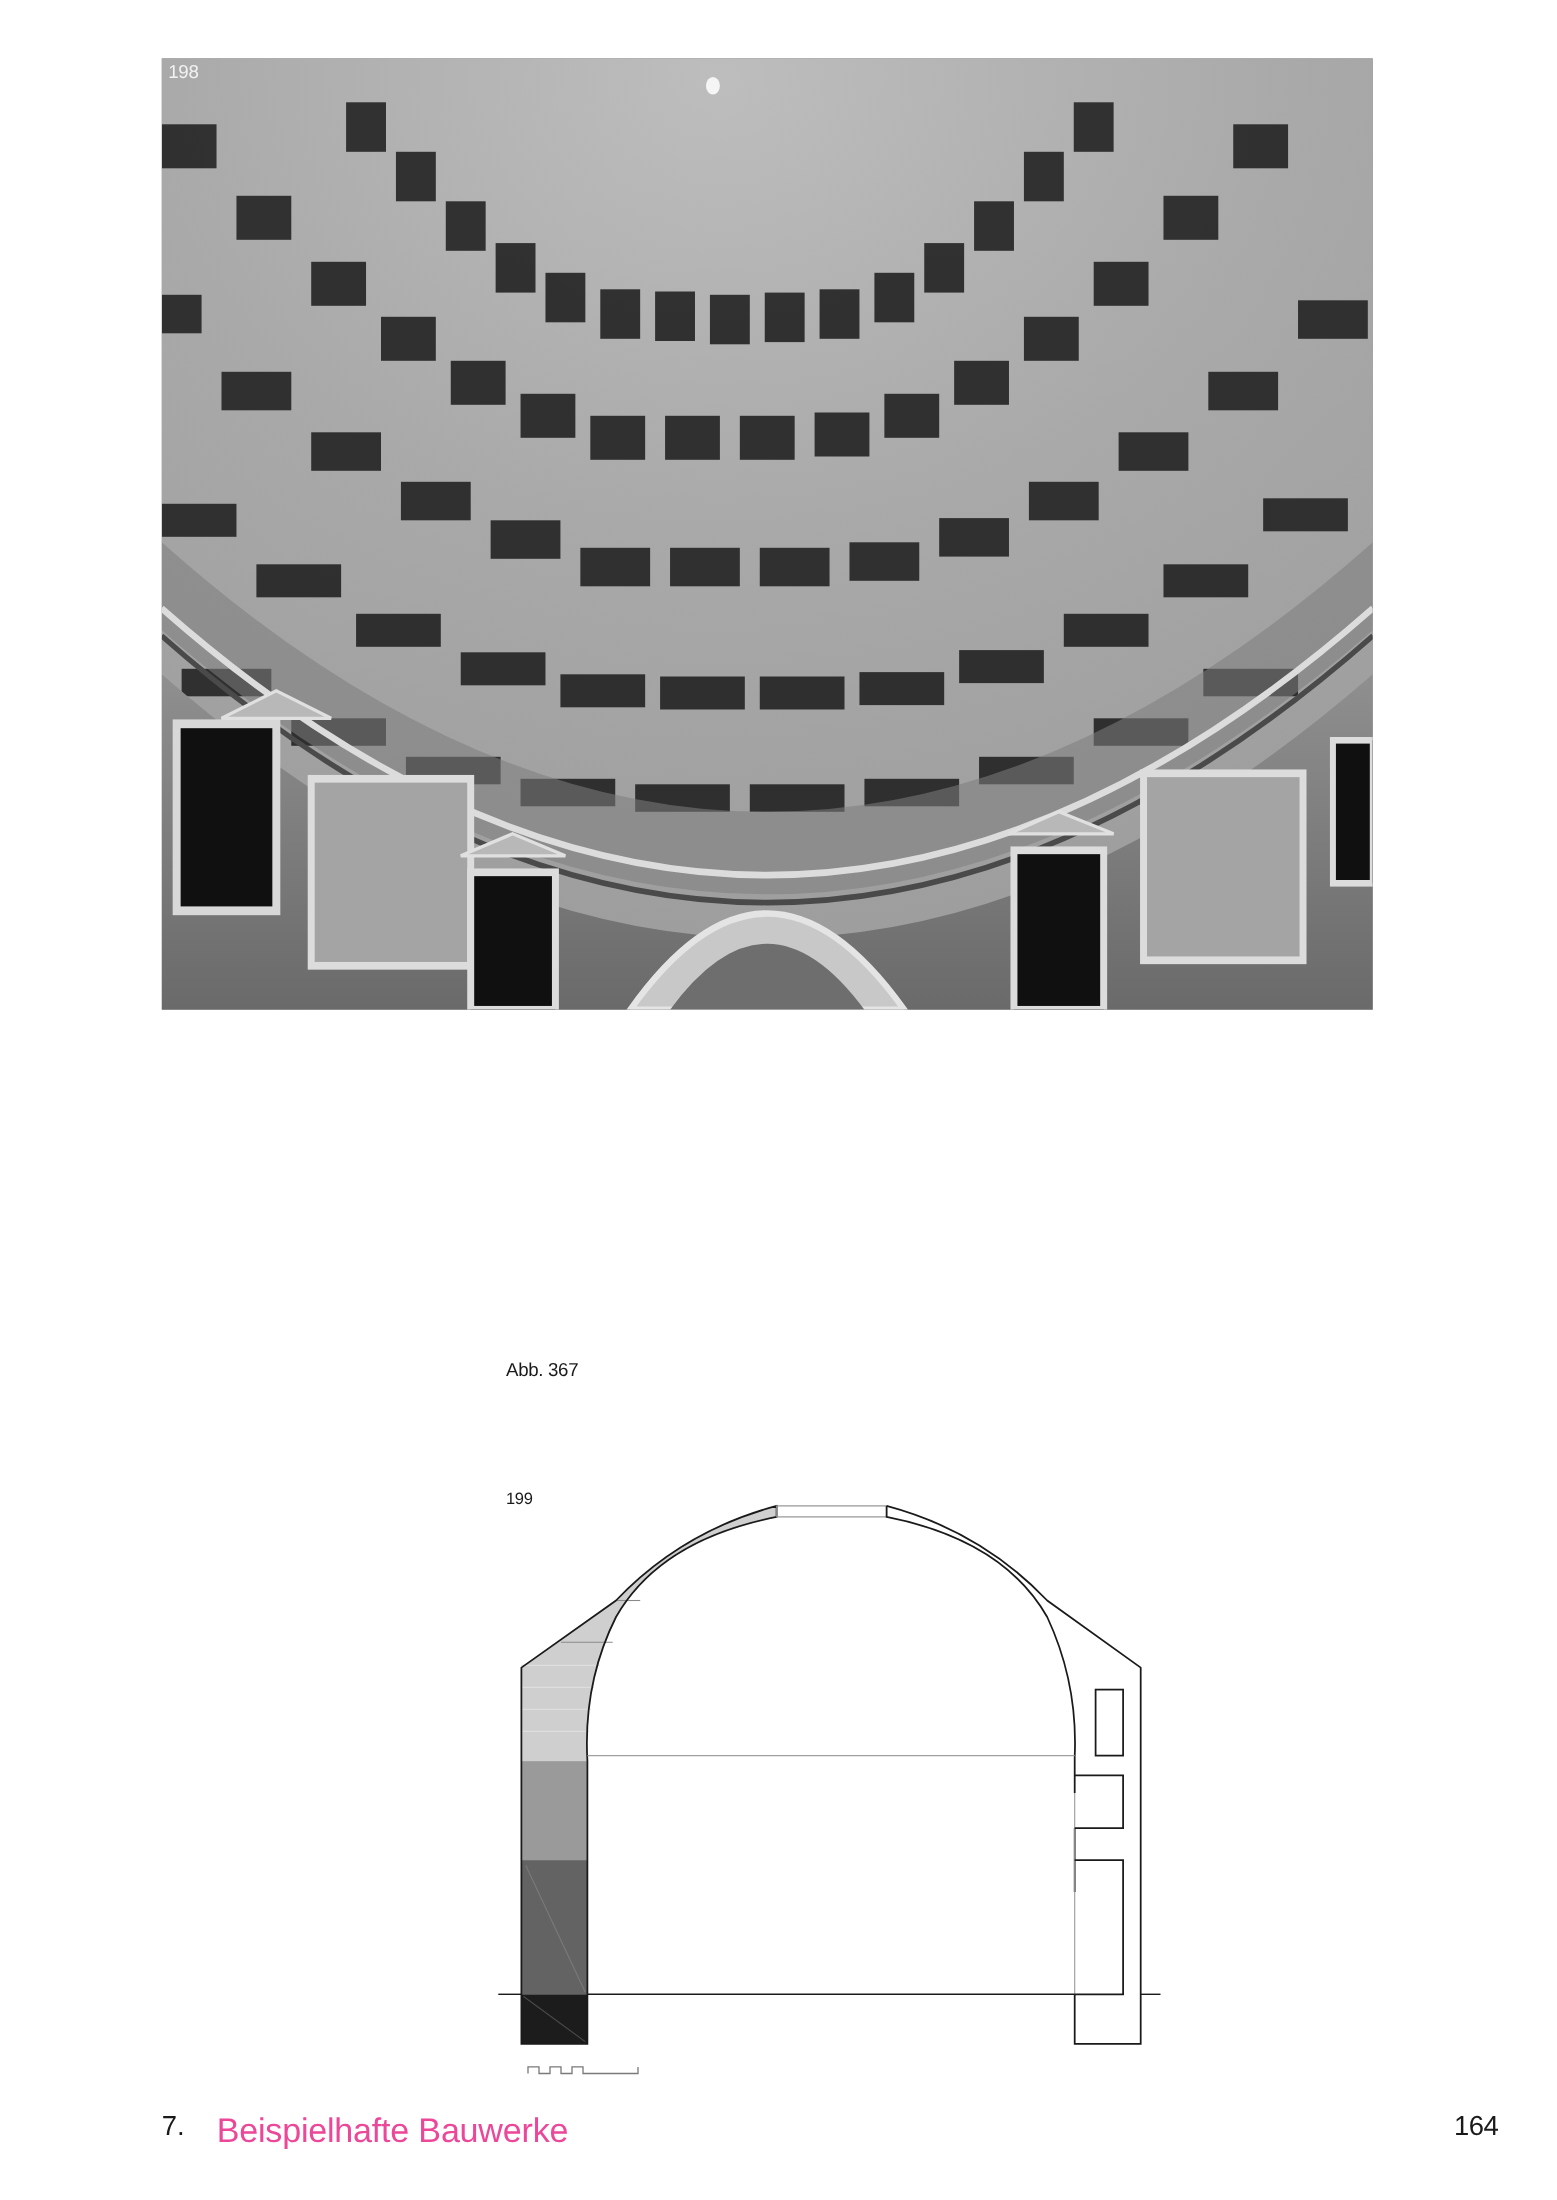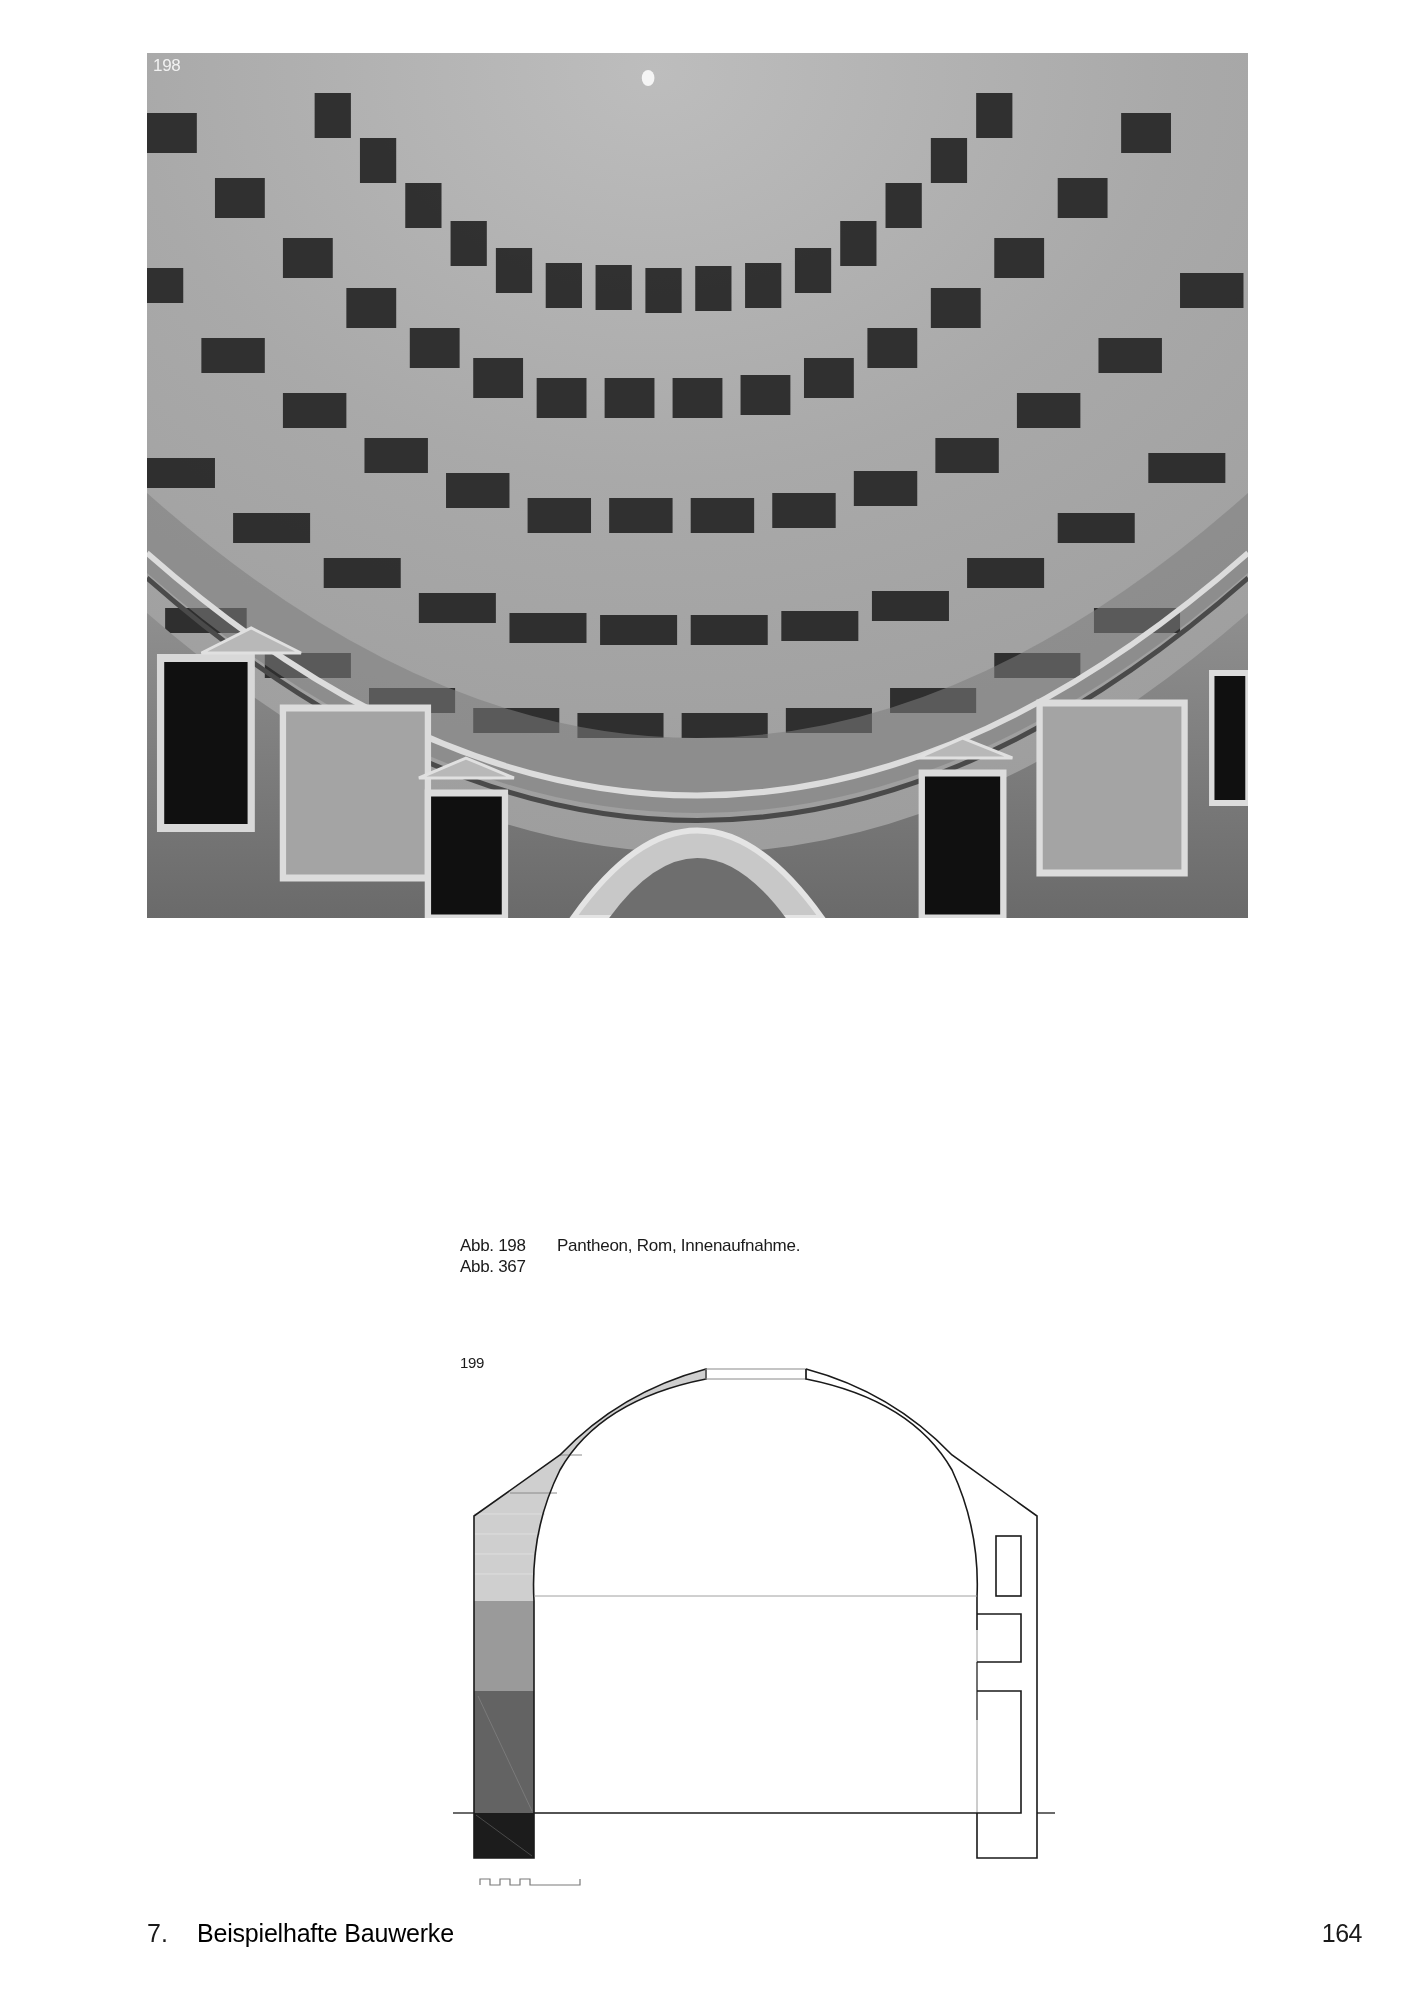--- a/index.html
+++ b/index.html
@@ -22,21 +22,21 @@
   .cap-line { display: block; white-space: nowrap; }
 
   .fig-number { position: absolute; left: 460px; top: 1354px; font-size: 15px; letter-spacing: -0.3px; }
 
   
   .diagram { position: absolute; left: 0; top: 0; width: 1415px; height: 2000px; pointer-events: none; }
   .diagram svg { position: absolute; left: 0; top: 0; }
 
   
   .footer-chapter-num { position: absolute; left: 147px; top: 1919px; font-size: 25px; color: #1a1a1a; }
-  .footer-chapter-title { position: absolute; left: 197px; top: 1919px; font-size: 25px; color: #000000;
+  .footer-chapter-title { position: absolute; left: 197px; top: 1919px; font-size: 31px; color: #ec4899;
                           letter-spacing: -0.2px; }
   .footer-page { position: absolute; right: 53px; top: 1919px; font-size: 25px; color: #1a1a1a;
                  letter-spacing: -0.5px; }
 </style>
 </head>
 <body>
 
 <div class="photo">
   <svg viewBox="0 0 1215 865" preserveAspectRatio="none">
     <defs>
@@ -149,26 +149,20 @@
     <path d="M470 865 Q607 690 745 865 Z" fill="#c8c8c8" stroke="#e4e4e4" stroke-width="6"></path>
     <path d="M510 865 Q607 745 705 865 Z" fill="#6e6e6e"></path>
 
     <ellipse cx="553" cy="25" rx="7" ry="8" fill="#f5f5f5"></ellipse>
   </svg>
   <span class="photo-number">198</span>
 </div>
 
 <div class="captions">
   <div class="cap-row">
-    <span class="cap-label">Abb. 198</span>
-    <span class="cap-text">
-      <span class="cap-line">Pantheon, Rom, Innenaufnahme.</span>
-    </span>
-  </div>
-  <div class="cap-row">
     <span class="cap-label">Abb. 367</span>
   </div>
 </div>
 
 <span class="fig-number">199</span>
 
 <div class="diagram">
   <svg width="1415" height="2000" viewBox="0 0 1415 2000">
 
     <path d="M474 1516 L560 1455 Q620 1392 706 1369 L706 1379

